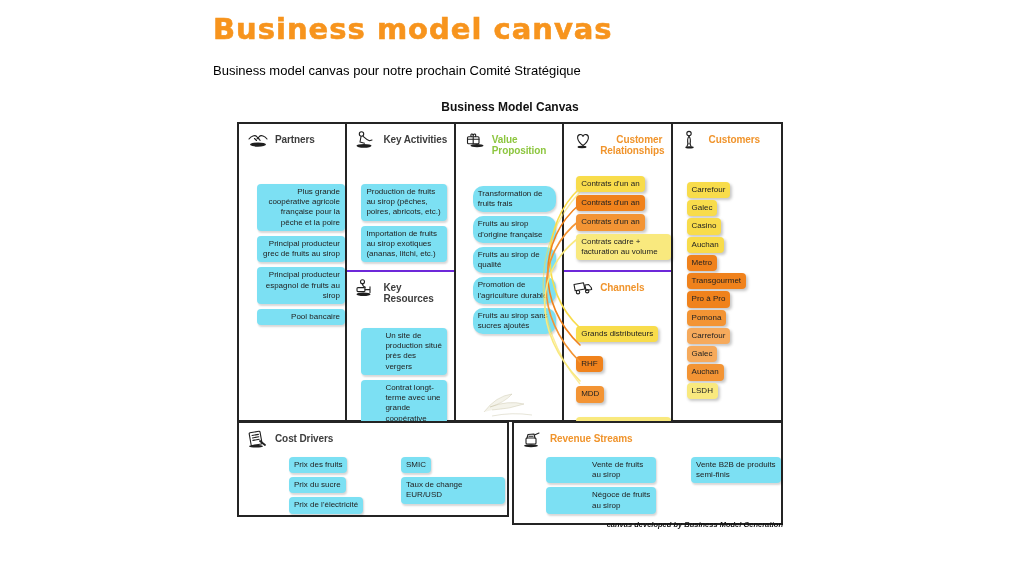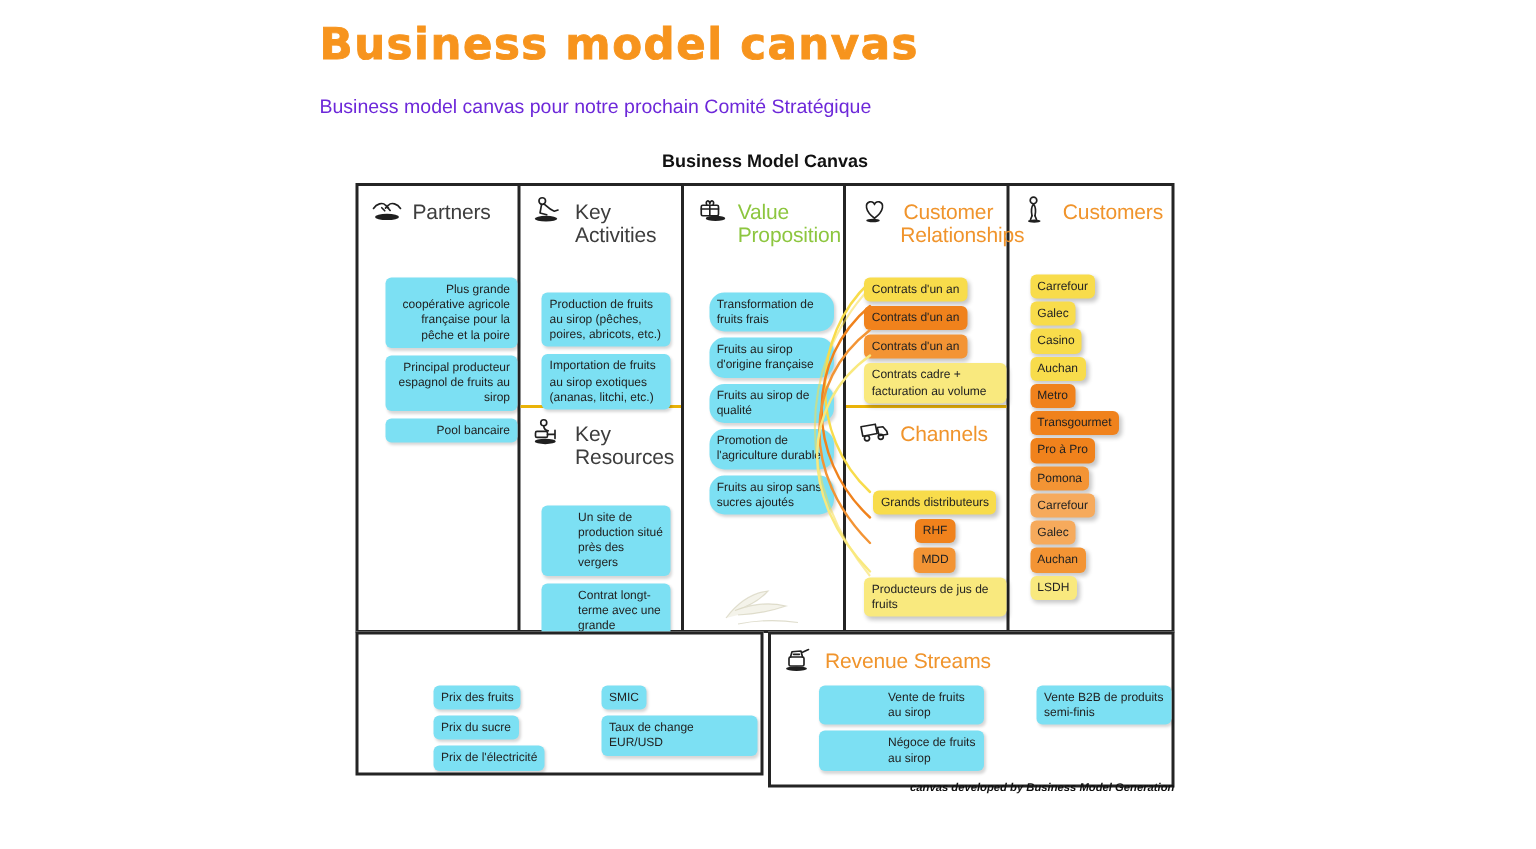--- a/index.html
+++ b/index.html
@@ -7,54 +7,54 @@
     position:relative; width:1024px; height:566px; background:#ffffff;
     font-family:"Liberation Sans", sans-serif; overflow:hidden;
   }
   .main-title {
     position:absolute; left:213px; top:12px;
     font-family:"DejaVu Sans", sans-serif; font-weight:bold;
     font-size:29px; letter-spacing:1px; color:var(--title-orange);
     -webkit-text-stroke:0.6px var(--title-orange);
   }
   .subtitle {
-    position:absolute; left:213px; top:63px; font-size:13px; color:#6d28d9;
+    position:absolute; left:213px; top:63px; font-size:13px; color:#000000;
   }
   .canvas-title {
     position:absolute; left:237px; top:100px; width:546px; text-align:center;
     font-size:12px; font-weight:bold; color:#111;
   }
   .footer-credit {
     position:absolute; left:437px; top:520px; width:346px; text-align:right;
     font-size:7.5px; font-weight:bold; font-style:italic; color:#111;
   }
 
   
   .canvas-top {
     position:absolute; left:237px; top:122px; width:546px; height:300px;
     border:2px solid #242424; box-sizing:border-box; display:flex; background:#fff;
   }
   .col { position:relative; box-sizing:border-box; height:100%; }
   .col-b { border-right:2px solid #242424; }
   .col-1,.col-3,.col-5 { width:20%; }
   .col-2,.col-4 { width:20%; display:flex; flex-direction:column; }
   .half { position:relative; box-sizing:border-box; height:50%; }
-  .half-top { border-bottom:2px solid #eab308; }
+  .half-top { border-bottom:2px solid #6d28d9; }
 
   .box-bottom {
     position:absolute; border:2px solid #242424; box-sizing:border-box; background:#fff;
   }
   .box-cost { left:237px; top:421px; width:272px; height:96px; }
   .box-revenue { left:512px; top:421px; width:271px; height:104px; }
 
   
   .sec-header { display:flex; align-items:flex-start; gap:5px; padding:6px 4px 0 7px; }
   .sec-header svg { flex:0 0 auto; }
   .sec-label {
-    font-size:14px; font-weight:normal; letter-spacing:-0.1px; padding-top:4px; line-height:1.1;
+    font-size:10px; font-weight:bold; letter-spacing:-0.1px; padding-top:4px; line-height:1.1;
   }
   .lbl-gray   { color:var(--header-gray); }
   .lbl-green  { color:var(--header-green); }
   .lbl-orange { color:var(--header-orange);text-align:right; }
   .lbl-wrap   { max-width:62px; }
 
   
   .notes { display:flex; flex-direction:column; align-items:flex-start; }
   .note {
     font-size:8px; line-height:1.28; color:#222; padding:3px 5px;
@@ -66,21 +66,21 @@
   .note--pale  { background:var(--note-pale-yellow); }
   .note--dark  { background:var(--note-orange-dark); }
   .note--orange{ background:var(--note-orange); }
   .note--light { background:var(--note-orange-light); }
 
   .notes-partners  { margin:30px 0 0 18px; gap:5px; } .notes-partners .note  { width:88px;text-align:right; }
   .notes-keyact    { margin:30px 0 0 14px; gap:5px; } .notes-keyact .note    { width:86px; }
   .notes-keyres    { margin:24px 0 0 14px; gap:5px; } .notes-keyres .note    { width:86px;padding-left:24px; }
   .notes-valueprop { margin:30px 0 0 17px; gap:4px; } .notes-valueprop .note { width:83px;border-radius:10px; }
   .notes-custrel   { margin:20px 0 0 12px; gap:3px; } .notes-custrel .note   { max-width:95px; }
-  .notes-channels  { margin:24px 0 0 12px; gap:3px;align-items:center; } .notes-channels .note  { max-width:95px; }
+  .notes-channels  { margin:24px 0 0 12px; gap:14px; } .notes-channels .note  { max-width:95px; }
   .notes-customers { margin:28px 14px 0 14px; gap:2px; }
   .notes-col { position:absolute; top:34px; display:flex; flex-direction:column; gap:4px; }
   .cost-col1 { left:50px; }  .cost-col1 .note { max-width:92px; }
   .cost-col2 { left:162px; } .cost-col2 .note { max-width:104px; }
   .rev-col1  { left:32px; }  .rev-col1 .note  { max-width:110px;padding-left:46px; }
   .rev-col2  { left:177px; } .rev-col2 .note  { max-width:108px; }
 
   .overlay { position:absolute; left:0; top:0; pointer-events:none; }
   .icon-draw { stroke:#1f1f1f; stroke-width:1.1; fill:none; stroke-linecap:round; stroke-linejoin:round; }
 </style>
@@ -102,20 +102,21 @@
             <path d="M3 9 C5 6 9 4.5 11 6.8 L13 8.8"></path>
             <path d="M21 9 C19 6 15 4.5 13 6.8 L11 8.8"></path>
             <path d="M8.5 8.5 l2 2 M12.5 8.5 l1.6 1.8"></path>
             <ellipse cx="12" cy="14.6" rx="8" ry="2.1" fill="#1f1f1f" stroke="none"></ellipse>
           </svg>
         </span>
         <span class="sec-label lbl-gray">Partners</span>
       </div>
       <div class="notes notes-partners">
           <div class="note note--cyan">Plus grande coopérative agricole française pour la pêche et la poire</div>
+          <div class="note note--cyan">Principal producteur grec de fruits au sirop</div>
           <div class="note note--cyan">Principal producteur espagnol de fruits au sirop</div>
           <div class="note note--cyan">Pool bancaire</div>
         </div>
     </div>
 
     <div class="col col-2 col-b">
       <div class="half half-top">
         <div class="sec-header">
           <span>
             <svg width="24" height="20" viewBox="0 0 24 20" class="icon-draw">
@@ -247,20 +248,33 @@
     <svg class="overlay" width="546" height="300">
       <path d="M341 68 C292 120 292 200 341 260" fill="none" style="stroke:var(--note-yellow)" stroke-width="1.4" opacity="0.55"></path>
       <path d="M341 64 C302 100 300 166 341 204" fill="none" style="stroke:var(--note-yellow)" stroke-width="1.6" stroke-linecap="round"></path>
       <path d="M341 80 C299 115 297 180 341 221" fill="none" style="stroke:var(--note-orange-dark)" stroke-width="1.6" stroke-linecap="round"></path>
       <path d="M341 96 C297 130 295 192 341 238" fill="none" style="stroke:var(--note-orange)" stroke-width="1.6" stroke-linecap="round"></path>
       <path d="M341 113 C295 146 293 208 341 257" fill="none" style="stroke:var(--note-pale-yellow)" stroke-width="1.6" stroke-linecap="round"></path>
     </svg>
   </div>
 
   <div class="box-bottom box-cost">
+    <div class="sec-header">
+      <span>
+        <svg width="24" height="20" viewBox="0 0 24 20" class="icon-draw">
+          <g transform="rotate(-10 9 9)">
+            <rect x="4" y="3" width="11" height="13" rx="1"></rect>
+            <path d="M6.5 6 l6.5 0 M6.5 8.5 l6.5 0 M6.5 11 l6.5 0"></path>
+          </g>
+          <path d="M14 12 l5 4" stroke-width="1.8"></path>
+          <ellipse cx="10" cy="17.2" rx="7" ry="1.4" fill="#1f1f1f" stroke="none"></ellipse>
+        </svg>
+      </span>
+      <span class="sec-label lbl-gray">Cost Drivers</span>
+    </div>
     <div class="notes notes-col cost-col1">
         <div class="note note--cyan">Prix des fruits</div>
         <div class="note note--cyan">Prix du sucre</div>
         <div class="note note--cyan">Prix de l'électricité</div>
       </div>
     <div class="notes notes-col cost-col2">
         <div class="note note--cyan">SMIC</div>
         <div class="note note--cyan">Taux de change EUR/USD</div>
       </div>
   </div>

